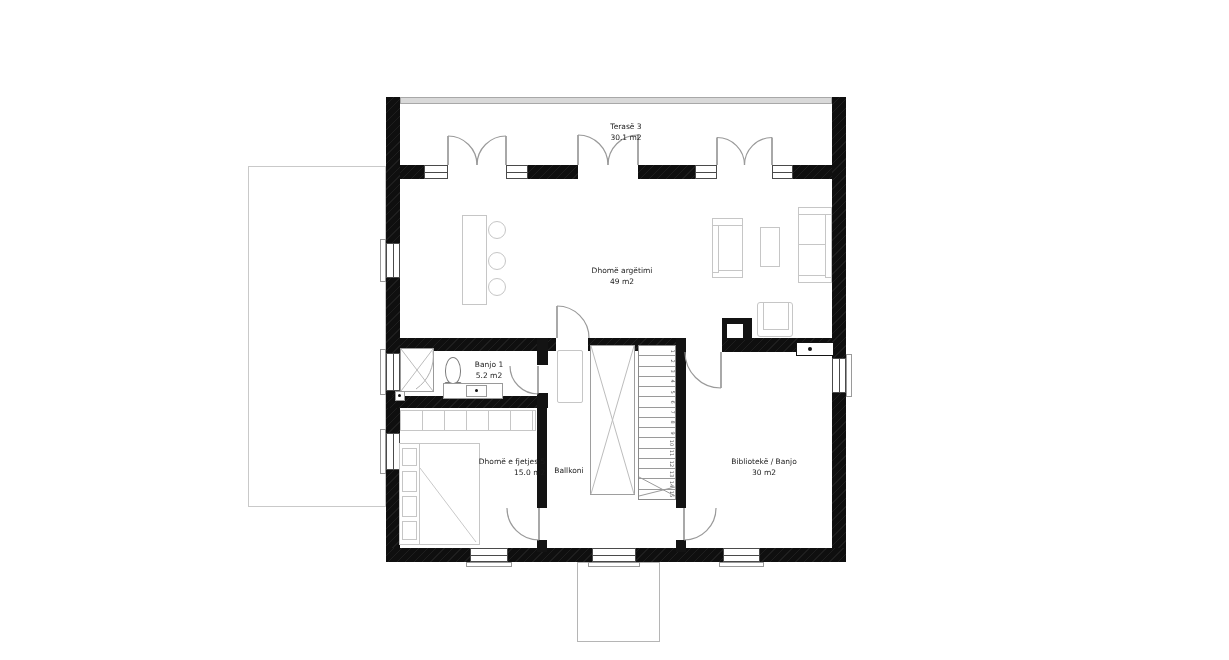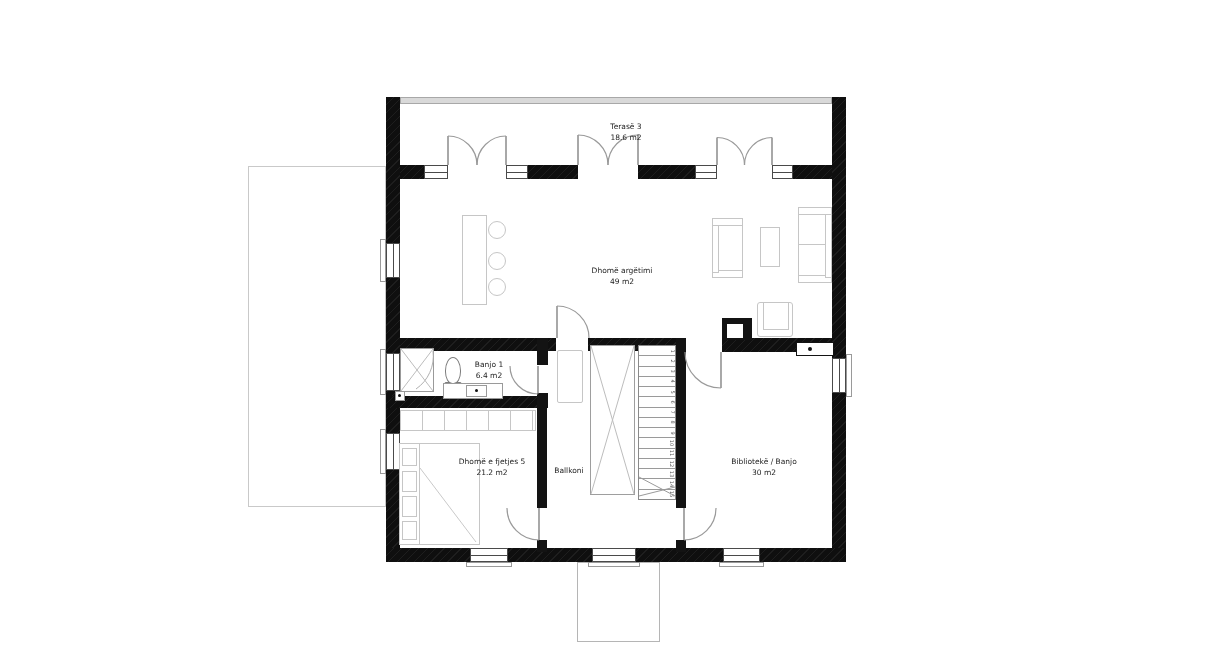--- a/index.html
+++ b/index.html
@@ -235,33 +235,33 @@
 
     <g stroke="#9a9a9a" stroke-width="1">
       <path d="M639,477 L675,496 M639,496 L675,487"></path>
     </g>
 
     <path d="M420,468 L476,542" stroke="#c9c9c9" fill="none" stroke-width="1"></path>
   </svg>
 
   <div class="label" style="left:626px;top:122px;">
     <div>Terasë 3</div>
-    <div>18.6 m2</div>
+    <div>30.1 m2</div>
   </div>
   <div class="label" style="left:622px;top:266px;">
     <div>Dhomë argëtimi</div>
     <div>49 m2</div>
   </div>
   <div class="label" style="left:489px;top:360px;">
     <div>Banjo 1</div>
-    <div>6.4 m2</div>
-  </div>
-  <div class="label" style="left:492px;top:457px;">
+    <div>5.2 m2</div>
+  </div>
+  <div class="label" style="left:512px;top:457px;text-align:right;">
     <div>Dhomë e fjetjes 5</div>
-    <div>21.2 m2</div>
+    <div>15.0 m2</div>
   </div>
   <div class="label" style="left:569px;top:466px;">
     <div>Ballkoni</div>
   </div>
   <div class="label" style="left:764px;top:457px;">
     <div>Bibliotekë / Banjo</div>
     <div>30 m2</div>
   </div>
 
 </div>

